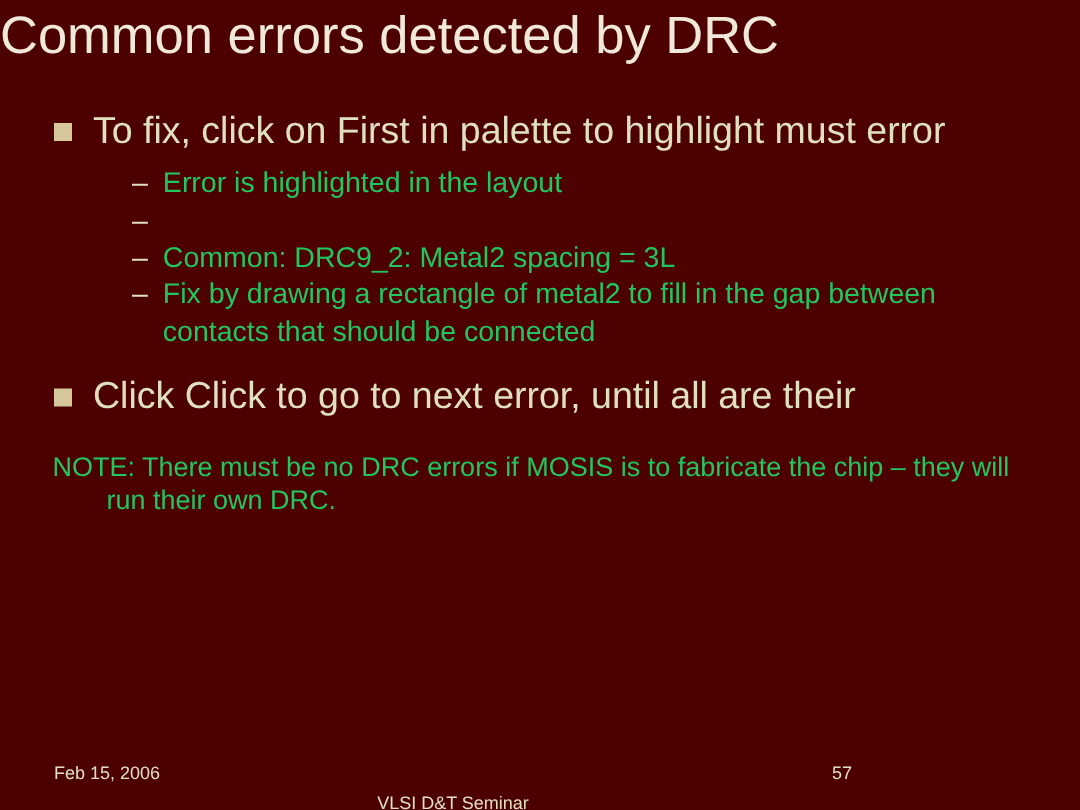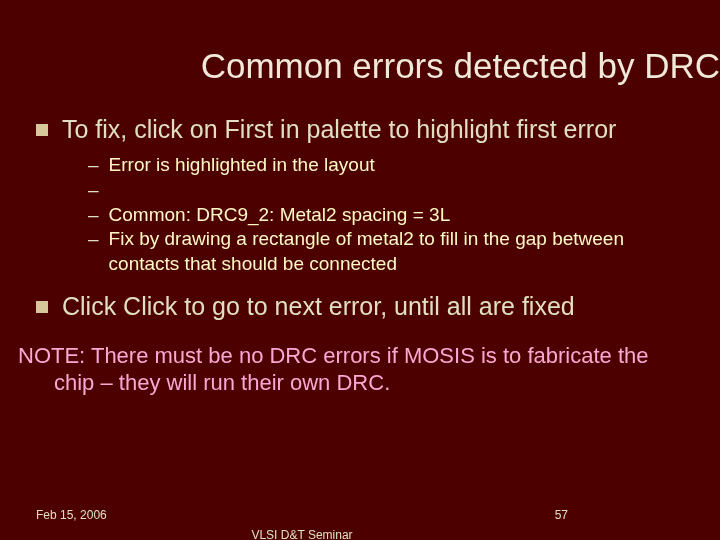--- a/index.html
+++ b/index.html
@@ -8,25 +8,24 @@
     height: 540px;
     background: #4d0000;
     color: #e0e0c0;
     font-family: Tahoma, Verdana, sans-serif;
     position: relative;
     overflow: hidden;
   }
   .title {
     font-size: 35px;
     color: #f0e8d8;
-    text-align: right;
-    padding-top: 14px;
+    text-align: left;
+    padding-top: 4px;
     padding-bottom: 28px;
     font-family: Verdana, Tahoma, sans-serif;
-    margin-top: 32px;
   }
   .content {
     padding-left: 36px;
     padding-right: 36px;
   }
   .bullet-row {
     display: flex;
     align-items: flex-start;
     margin-bottom: 8px;
   }
@@ -56,31 +55,31 @@
   .dash {
     font-size: 19px;
     color: #e0e0c0;
     margin-right: 10px;
     line-height: 1.3;
     flex-shrink: 0;
   }
   .sub-text {
     font-size: 19px;
     line-height: 1.3;
-    color: #fef9c3;
+    color: #22c55e;
   }
   .italic { }
   .note {
-    font-size: 22px;
+    font-size: 18px;
     line-height: 1.25;
-    color: #f9a8d4;
+    color: #22c55e;
     margin-top: 20px;
     padding-left: 36px;
     text-indent: -36px;
-    margin-left: 18px;
+    margin-left: 35px;
     margin-right: 36px;
   }
   .footer {
     position: absolute;
     bottom: 18px;
     left: 0;
     width: 604px;
     display: flex;
     justify-content: space-between;
     align-items: center;
@@ -98,21 +97,21 @@
 </head>
 <body>
 
 <div class="title">Common errors detected by DRC</div>
 
 <div class="content">
 
   <div class="bullet-row">
     <div class="sq"></div>
     <div class="main-text">
-      <span>To fix, click on </span><span class="italic">First</span><span> in palette to highlight first error</span>
+      <span>To fix, click on </span><span class="italic">First</span><span> in palette to highlight must error</span>
     </div>
   </div>
 
   <div class="sublist">
     <div class="sub-row">
       <div class="dash">–</div>
       <div class="sub-text">
         <span>Error is highlighted in the layout</span><span class="italic"></span><span></span>
       </div>
     </div>
@@ -129,21 +128,21 @@
       <div class="dash">–</div>
       <div class="sub-text">
         <span>Fix by drawing a rectangle of metal2 to fill in the gap between contacts that should be connected</span><span class="italic"></span><span></span>
       </div>
     </div>
   </div>
 
   <div class="bullet-row">
     <div class="sq"></div>
     <div class="main-text">
-      <span>Click </span><span class="italic">Click</span><span> to go to next error, until all are fixed</span>
+      <span>Click </span><span class="italic">Click</span><span> to go to next error, until all are their</span>
     </div>
   </div>
 
 </div>
 
 <div class="note">NOTE: There must be no DRC errors if MOSIS is to fabricate the chip – they will run their own DRC.</div>
 
 <div class="footer">
   <span>Feb 15, 2006</span>
   <span class="footer-center">VLSI D&amp;T Seminar</span>

